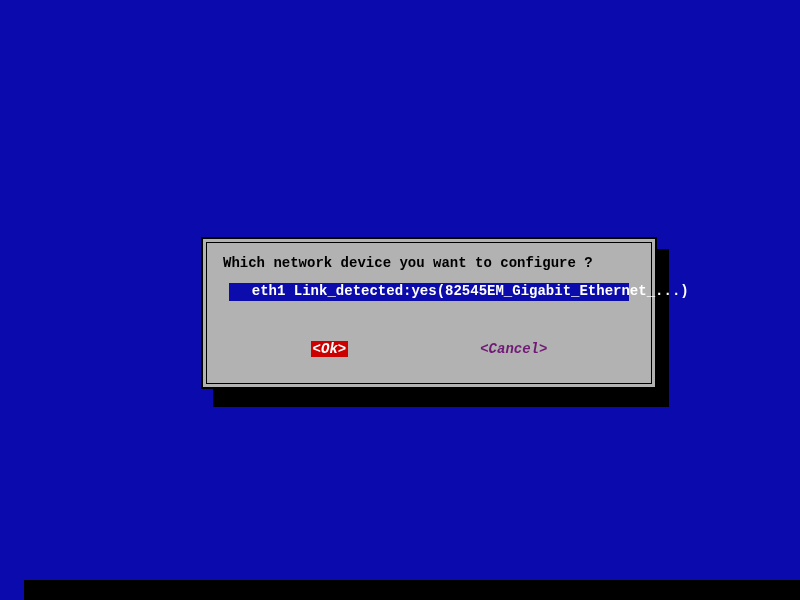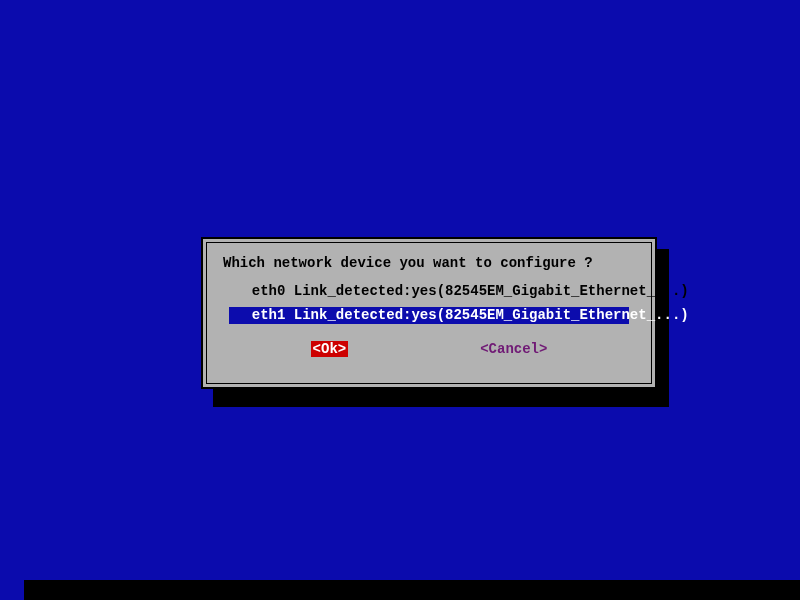--- a/index.html
+++ b/index.html
@@ -61,20 +61,21 @@
     }
     .option.selected {
       background: #0c0cad;
       color: #fff;
     }
     .buttons {
       position: absolute;
       bottom: 8px;
       left: 0; right: 0;
       text-align: center;
+      font-style: italic;
     }
     .btn-row {
       display: flex;
       justify-content: center;
       gap: 120px;
     }
     .btn {
       color: #701a75;
       white-space: pre;
     }
@@ -86,21 +87,20 @@
   </style>
 </head>
 <body>
 
 <div class="screen">
   <div class="dialog-shadow"></div>
   <div class="dialog">
     <div class="dialog-inner">
       <div class="prompt">Which network device you want to configure ?</div>
       <div class="options">
-        <div class="option">  <span>eth0 Link_detected:yes(82545EM_Gigabit_Ethernet_...)</span>  </div>
         <div class="option selected">  <span>eth1 Link_detected:yes(82545EM_Gigabit_Ethernet_...)</span>  </div>
       </div>
       <div class="buttons">
         <div class="btn-row">
           <span class="btn primary">&lt;Ok&gt;</span>
           <span class="btn">&lt;Cancel&gt;</span>
         </div>
       </div>
     </div>
   </div>

